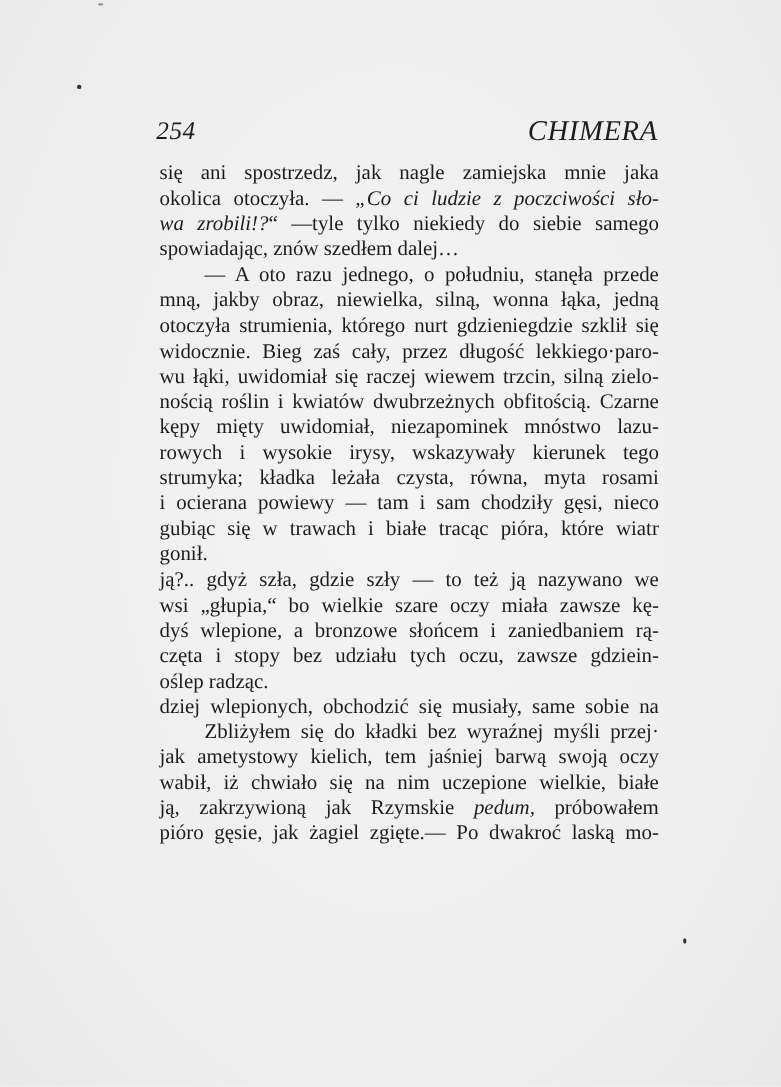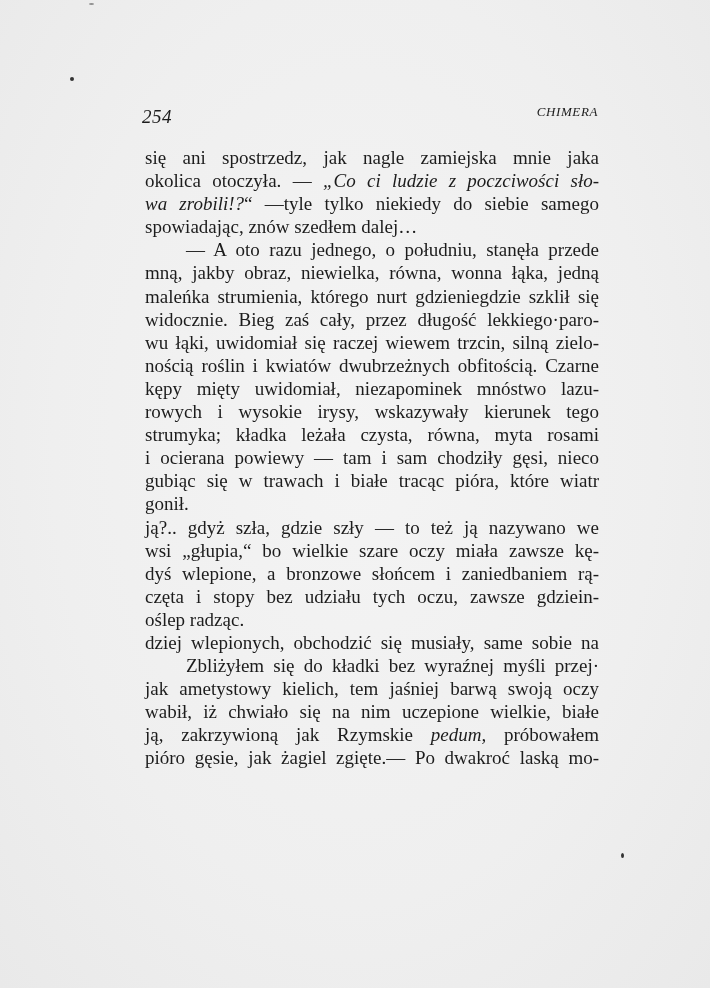--- a/index.html
+++ b/index.html
@@ -13,25 +13,25 @@
   .page {
     position: absolute; left: 0; top: 0; width: 710px; height: 988px;
     background: radial-gradient(ellipse at 50% 45%, #f4f4f4 0%, #efefef 60%, #e9e9e9 100%);
   }
   .speck { position: absolute; background: #333; border-radius: 50%; }
   .header {
     position: absolute; left: 142px; top: 104px; width: 456px; height: 26px;
   }
   .page-number {
     position: absolute; left: 0; top: 2px;
-    font-style: italic; font-size: 19px; letter-spacing: 0.5px;
+    font-style: italic; font-size: 23px; letter-spacing: 0.5px;
   }
   .running-title {
     position: absolute; right: 0; top: 0;
-    font-style: italic; font-size: 13px; letter-spacing: 0.6px; margin-left: 44px;
+    font-style: italic; font-size: 26px; letter-spacing: 0.6px; margin-left: 44px;
   }
   .body-text {
     position: absolute; left: 145px; top: 146px; width: 454px;
   }
   .line {
     display: block;
     height: 23.1px; line-height: 23.1px;
     font-size: 19px;
     white-space: nowrap;
     text-align: justify;
@@ -53,22 +53,22 @@
     <span class="page-number">254</span>
     <span class="running-title">CHIMERA</span>
   </div>
 
   <div class="body-text" id="body-text">
       <span class="line"><span>się ani spostrzedz, jak nagle zamiejska mnie jaka</span></span>
       <span class="line"><span>okolica otoczyła. — </span><i>„Co ci ludzie z poczciwości sło-</i></span>
       <span class="line"><i>wa zrobili!?</i><span>“ —tyle tylko niekiedy do siebie samego</span></span>
       <span class="line last"><span>spowiadając, znów szedłem dalej…</span></span>
       <span class="line indent"><span>— A oto razu jednego, o południu, stanęła przede</span></span>
-      <span class="line"><span>mną, jakby obraz, niewielka, równa, wonna łąka, jedną</span></span>
-      <span class="line"><span>maleńka strumienia, którego nurt gdzieniegdzie szklił się</span></span>
+      <span class="line"><span>mną, jakby obraz, niewielka, silną, wonna łąka, jedną</span></span>
+      <span class="line"><span>otoczyła strumienia, którego nurt gdzieniegdzie szklił się</span></span>
       <span class="line"><span>widocznie. Bieg zaś cały, przez długość lekkiego·paro-</span></span>
       <span class="line"><span>wu łąki, uwidomiał się raczej wiewem trzcin, silną zielo-</span></span>
       <span class="line"><span>nością roślin i kwiatów dwubrzeżnych obfitością. Czarne</span></span>
       <span class="line"><span>kępy mięty uwidomiał, niezapominek mnóstwo lazu-</span></span>
       <span class="line"><span>rowych i wysokie irysy, wskazywały kierunek tego</span></span>
       <span class="line"><span>strumyka; kładka leżała czysta, równa, myta rosami</span></span>
       <span class="line"><span>i ocierana powiewy — tam i sam chodziły gęsi, nieco</span></span>
       <span class="line"><span>gubiąc się w trawach i białe tracąc pióra, które wiatr</span></span>
       <span class="line last"><span>gonił.</span></span>
       <span class="line"><span>ją?.. gdyż szła, gdzie szły — to też ją nazywano we</span></span>

